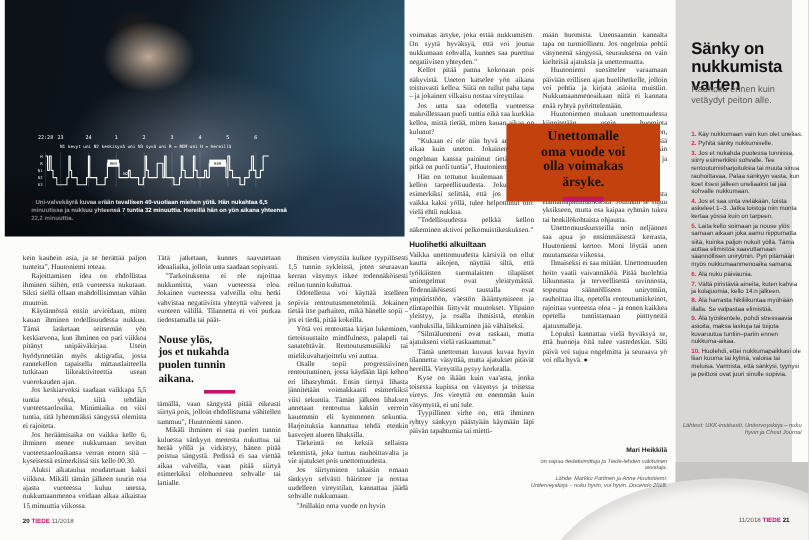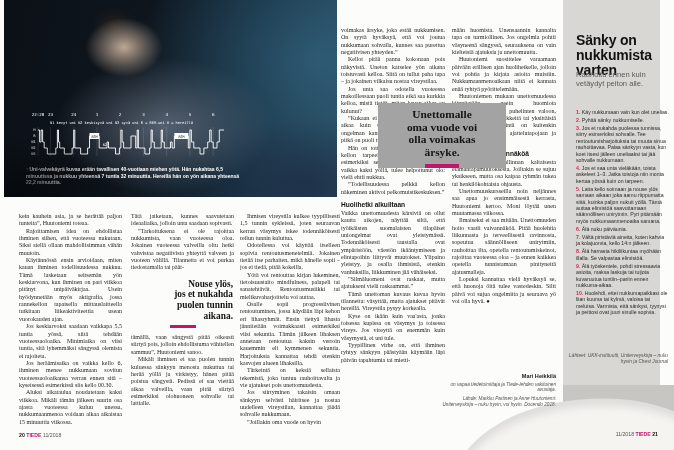--- a/index.html
+++ b/index.html
@@ -29,24 +29,24 @@
   .col p.cont{text-indent:0;}
   .col h4{font-family:"Liberation Sans",sans-serif;font-size:6.6px;line-height:8px;
       margin:5px 0 1px;color:#121212;text-align:left;}
   .c-l1{left:19px;top:213px;height:224px;}
   .c-l2{left:131px;top:213px;height:224px;}
   .c-l3{left:240px;top:213px;height:224px;width:100px;}
   .c-r1{left:341px;top:27px;height:408px;width:104px;}
   .c-r2{left:452px;top:27px;height:340px;width:104px;}
 
   
-  .pq{margin:7px 1px 6px;text-align:right;}
+  .pq{margin:7px 1px 6px;text-align:left;}
   .pq-text{font-weight:bold;font-size:9.4px;line-height:10.6px;white-space:pre-line;color:#141414;}
   .pq-rule{width:26px;height:3px;background:var(--accent);margin:4px auto 0;}
-  .pq-right{position:absolute;left:378px;top:103px;width:124px;background:#a3a3a3;
+  .pq-right{position:absolute;left:422px;top:103px;width:124px;background:#c2410c;
       padding:5px 2px 0;z-index:3;text-align:center;}
   .pq-right .pq-text{font-size:11.4px;line-height:12.6px;}
   .pq-right .pq-rule{width:34px;height:4px;margin-top:6px;}
 
   
   .author{position:absolute;left:436px;top:373px;width:120px;text-align:right;
       font-family:"Liberation Sans",sans-serif;z-index:2;}
   .author-name{font-size:5.6px;font-weight:bold;color:#222;}
   .author-bio,.author-src{font-size:4.7px;line-height:5.9px;color:#55524f;font-style:italic;margin-top:2.5px;}
 

